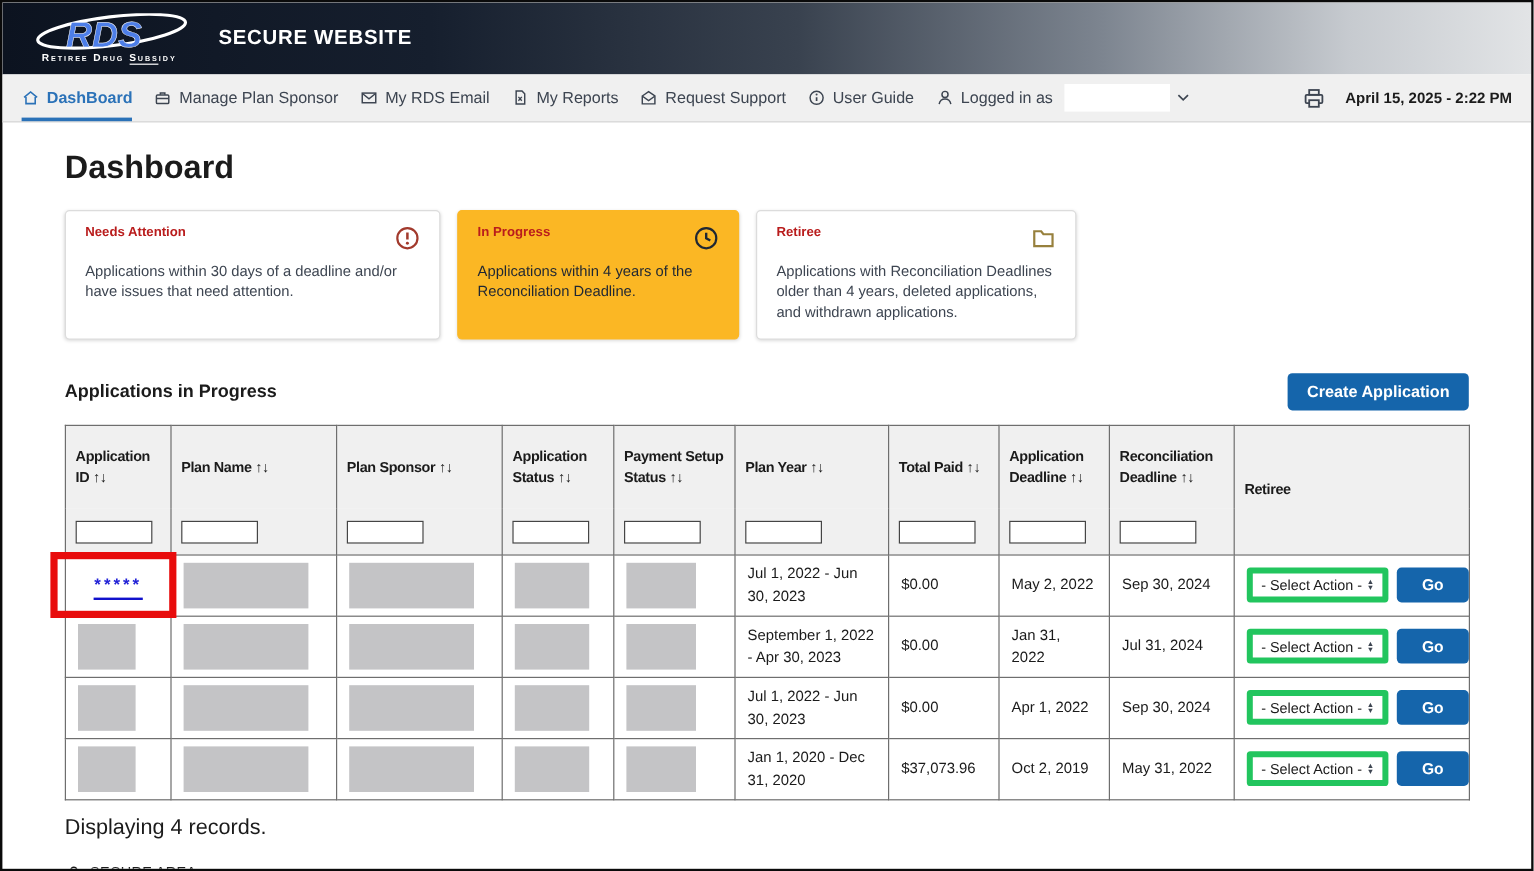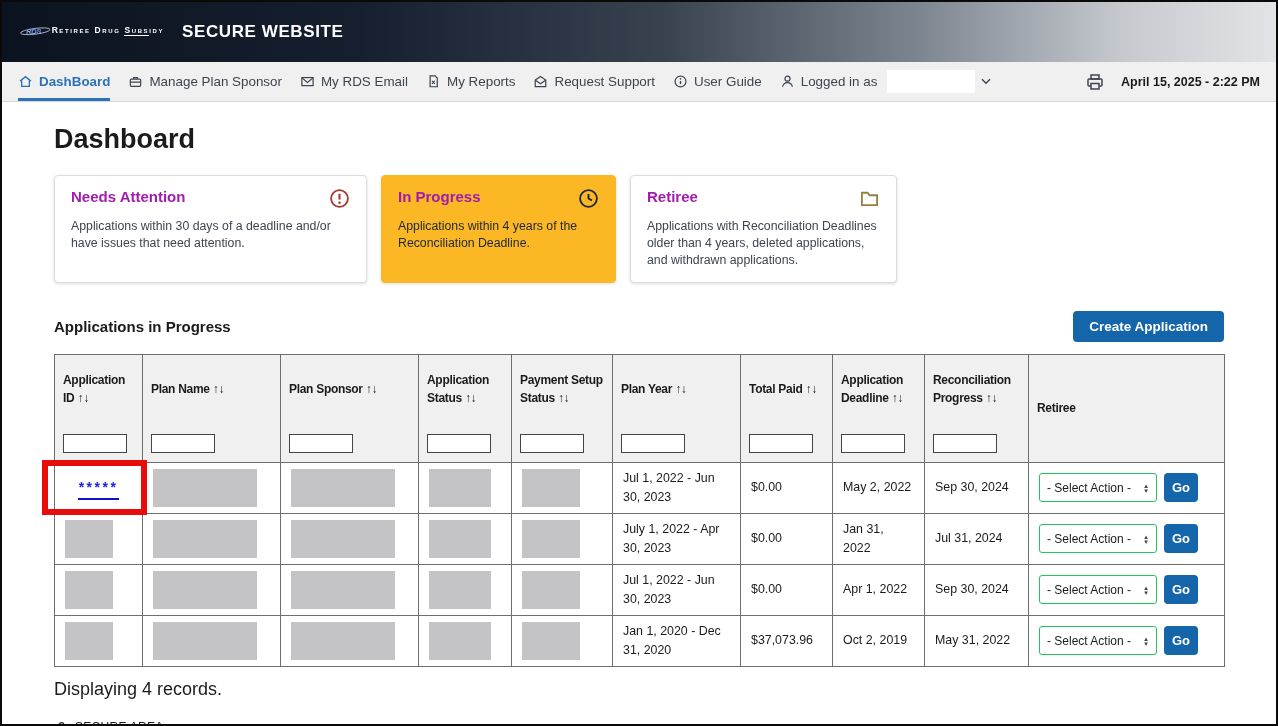--- a/index.html
+++ b/index.html
@@ -9,21 +9,21 @@
     width: 1278px; height: 726px; margin: 0 auto;
     border: 2px solid #0a0a0a; background: #fff;
     display: flex; flex-direction: column; overflow: hidden;
     --primary:#1565AB; --card-selected:#FBB724; --hl-red:#E80C0C; --link-blue:#2222D6; --nav-active:#2B72B8;
   }
   
   .masthead {
     height: 60px; flex: 0 0 60px; display: flex; align-items: center; padding: 0 14px 0 16px;
     background: linear-gradient(90deg,#0c1320 0%,#161f2e 28%,#39424f 52%,#7d8590 72%,#c6cacf 88%,#e2e4e6 100%);
   }
-  .rds-logo { display:flex; align-items:center; width:146px; }
+  .rds-logo { display:flex; flex-direction:column; align-items:center; width:146px; }
   .rds-sub { color:#fff; font-size:8.5px; letter-spacing:1.6px; font-weight:bold; font-variant:small-caps; white-space:nowrap; margin-top:-4px; }
   .rds-sub .u { border-bottom:1px solid #fff; }
   .site-label { color:#fff; font-weight:bold; font-size:17px; letter-spacing:.6px; margin-left:18px; }
   .cms-logo { margin-left:auto; }
   
   .navbar {
     height:40px; flex:0 0 40px; background:#f0f0f0; border-bottom:1px solid #d6d6d6;
     display:flex; align-items:stretch; padding:0 16px; gap:18px; font-size:13.4px; color:#3d4551;
   }
   .nav-item { display:flex; align-items:center; gap:6px; border-bottom:3px solid transparent; padding-top:2px; cursor:pointer; white-space:nowrap; }
@@ -32,21 +32,21 @@
   .user-box { width:88px; height:23px; background:#fff; margin-left:4px; }
   .nav-right { margin-left:auto; display:flex; align-items:center; gap:16px; }
   .nav-date { font-size:12.5px; font-weight:bold; color:#1b1b1b; }
   
   main { flex:1 1 auto; padding:16px 52px 0; }
   h1 { font-size:27px; font-weight:bold; color:#1b1b1b; margin:6px 0 20px; }
   .cards { display:grid; grid-template-columns:313px 235px 267px 313px; gap:14px; margin-bottom:28px; }
   .card { background:#fff; border:1px solid #dcdcdc; border-radius:4px; box-shadow:0 1px 3px rgba(0,0,0,.14); padding:12px 16px; min-height:97px; cursor:pointer; }
   .card.selected { background:var(--card-selected); border-color:var(--card-selected); }
   .card-head { display:flex; justify-content:space-between; align-items:flex-start; }
-  .card-title { font-size:15px; font-weight:bold; color:#a21caf;text-align:right; }
+  .card-title { font-size:11px; font-weight:bold; color:#b91c1c;text-align:right; }
   .card-desc { font-size:12.3px; color:#3d4551; line-height:1.4; margin-top:9px; }
   .card.selected .card-desc { color:#1f2733; }
   .section-row { display:flex; justify-content:space-between; align-items:center; margin-bottom:12px; }
   h2 { font-size:15px; font-weight:bold; color:#1b1b1b; }
   .create-btn { background:var(--primary); color:#fff; border:none; border-radius:4px; font-family:inherit; font-size:13.5px; font-weight:bold; padding:8px 16px; cursor:pointer; }
   
   table { border-collapse:collapse; table-layout:fixed; width:1170px; }
   col.c0{width:88px} col.c1{width:138px} col.c2{width:138px} col.c3{width:93px} col.c4{width:101px}
   col.c5{width:128px} col.c6{width:92px} col.c7{width:92px} col.c8{width:104px} col.c9{width:196px}
   th, td { border:1px solid #6e6e6e; }
@@ -55,23 +55,23 @@
   .sort { font-weight:bold; }
   .filter-row td { background:#f0f0f0; height:38px; padding:0 8px; }
   .filter-row input { width:64px; height:19px; border:1px solid #454545; background:#fff; font-family:inherit; font-size:11px; padding:0 3px; }
   tbody td { background:#fff; height:51px; padding:6px 10px; font-size:12.4px; color:#1b1b1b; line-height:1.5; vertical-align:middle; }
   .redact { display:inline-block; background:#c4c4c6; height:38px; vertical-align:middle; }
   .b-id{width:48px} .b-wide{width:104px} .b-med{width:62px} .b-pay{width:58px}
   .cell-id { position:relative; text-align:center; }
   .hl-box { position:absolute; left:-13px; right:-5px; top:-3px; bottom:-2px; border:6px solid var(--hl-red); pointer-events:none; }
   .stars-link { color:var(--link-blue); font-weight:bold; font-size:14px; letter-spacing:2.5px; text-decoration:none; border-bottom:2px solid #1111cc; padding:0 1px 3px; cursor:pointer; }
   .actions-cell { white-space:nowrap; }
-  .select-box { display:inline-flex; justify-content:space-between; align-items:center; width:118px; height:29px; border:1px solid #22c55e; border-radius:3px; background:#fff; padding:0 7px; font-size:12px; color:#1b1b1b; vertical-align:middle; cursor:pointer; }
+  .select-box { display:inline-flex; justify-content:space-between; align-items:center; width:118px; height:29px; border:5px solid #22c55e; border-radius:3px; background:#fff; padding:0 7px; font-size:12px; color:#1b1b1b; vertical-align:middle; cursor:pointer; }
   .caret { display:inline-flex; flex-direction:column; font-size:6.2px; line-height:5px; color:#3d4551; }
-  .go-btn { width:34px; height:29px; background:var(--primary); color:#fff; border:none; border-radius:4px; font-family:inherit; font-size:13px; font-weight:bold; margin-left:7px; vertical-align:middle; cursor:pointer; }
+  .go-btn { width:60px; height:29px; background:var(--primary); color:#fff; border:none; border-radius:4px; font-family:inherit; font-size:13px; font-weight:bold; margin-left:7px; vertical-align:middle; cursor:pointer; }
   .records { font-size:18px; color:#1b1b1b; margin:12px 0 20px; }
   .secure { display:flex; align-items:center; gap:6px; font-size:12px; color:#1b1b1b; letter-spacing:.3px; margin-bottom:9px; }
   svg { display:block; }
 </style>
 </head>
 <body>
 
 <div class="page" style="--primary: #1565AB; --card-selected: #FBB724; --hl-red: #E80C0C; --link-blue: #2222D6; --nav-active: #2B72B8;">
 
   <header class="masthead">
@@ -206,21 +206,21 @@
       <thead>
         <tr>
           <th class="no-bb"><span>Application ID</span> <span class="sort">↑↓</span></th>
           <th class="no-bb"><span>Plan Name</span> <span class="sort">↑↓</span></th>
           <th class="no-bb"><span>Plan Sponsor</span> <span class="sort">↑↓</span></th>
           <th class="no-bb"><span>Application Status</span> <span class="sort">↑↓</span></th>
           <th class="no-bb"><span>Payment Setup Status</span> <span class="sort">↑↓</span></th>
           <th class="no-bb"><span>Plan Year</span> <span class="sort">↑↓</span></th>
           <th class="no-bb"><span>Total Paid</span> <span class="sort">↑↓</span></th>
           <th class="no-bb"><span>Application Deadline</span> <span class="sort">↑↓</span></th>
-          <th class="no-bb"><span>Reconciliation Progress</span> <span class="sort">↑↓</span></th>
+          <th class="no-bb"><span>Reconciliation Deadline</span> <span class="sort">↑↓</span></th>
           <th rowspan="2"><span>Retiree</span></th>
         </tr>
         <tr class="filter-row">
           <td><input style=""></td>
           <td><input style=""></td>
           <td><input style=""></td>
           <td><input style=""></td>
           <td><input style=""></td>
           <td><input style=""></td>
           <td><input style=""></td>
@@ -251,21 +251,21 @@
                 </span>
               </span><button class="go-btn">Go</button>
           </td>
         </tr>
         <tr>
           <td><span class="redact b-id"></span></td>
           <td><span class="redact b-wide"></span></td>
           <td><span class="redact b-wide"></span></td>
           <td><span class="redact b-med"></span></td>
           <td><span class="redact b-pay"></span></td>
-          <td>July 1, 2022 - Apr 30, 2023</td>
+          <td>September 1, 2022 - Apr 30, 2023</td>
           <td>$0.00</td>
           <td>Jan 31, 2022</td>
           <td>Jul 31, 2024</td>
           <td class="actions-cell">
             <span class="select-box">
                 <span>- Select Action -</span>
                 <span class="caret">
                   <span>▲</span>
                   <span>▼</span>
                 </span>

